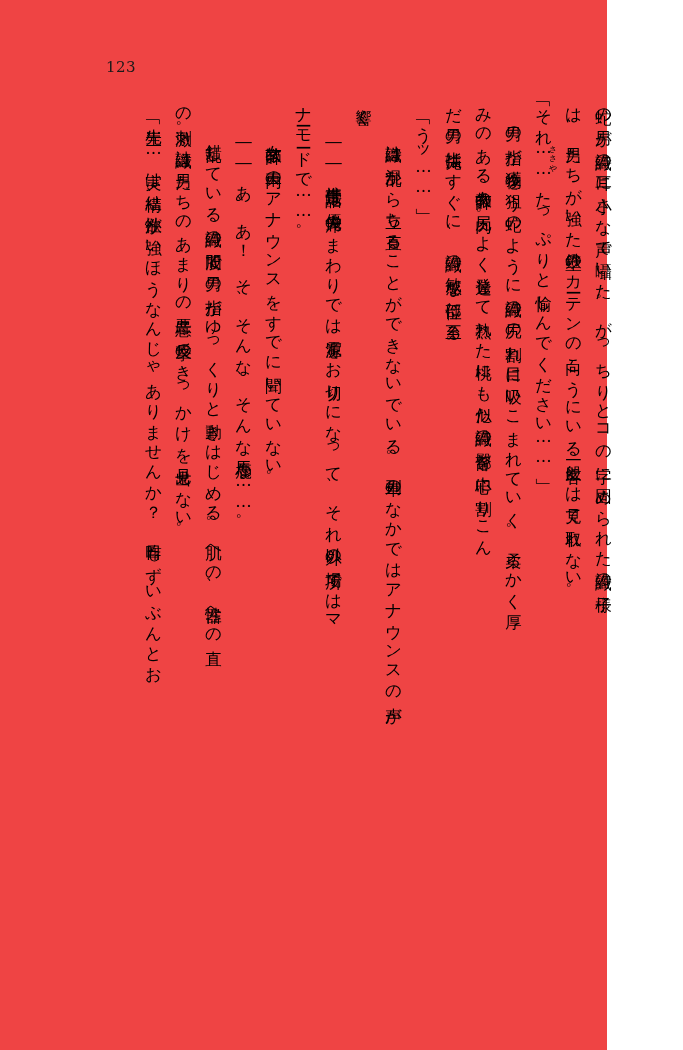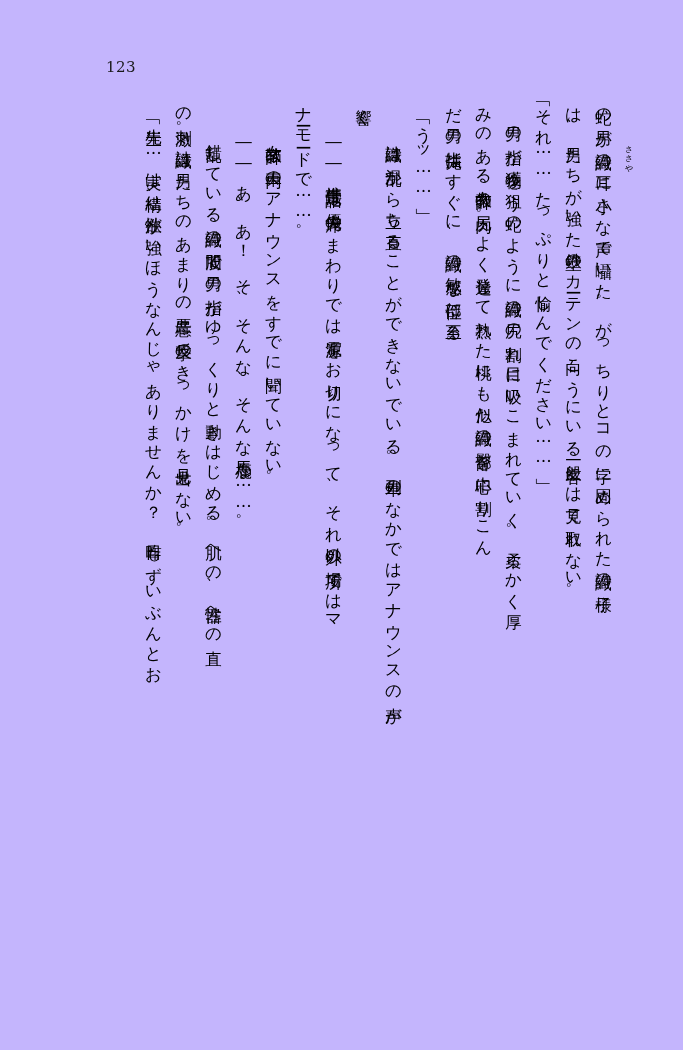--- a/index.html
+++ b/index.html
@@ -9,23 +9,24 @@
   }
   body {
     width: 683px;
     height: 1050px;
     overflow: hidden;
     font-family: "DejaVu Serif", "Liberation Serif", serif;
     color: #000000;
   }
   .page {
     position: relative;
-    width: 683px;
+    width: 599px;
     height: 1050px;
-    background: #c4b5fd;
+    background: #ef4444;
+    padding-left: 8px;
   }
   .page-number {
     position: absolute;
     top: 58px;
     left: 106px;
     font-size: 15px;
     font-family: "DejaVu Serif", "Liberation Serif", serif;
     letter-spacing: 0.5px;
     color: #1a1a1a;
   }

